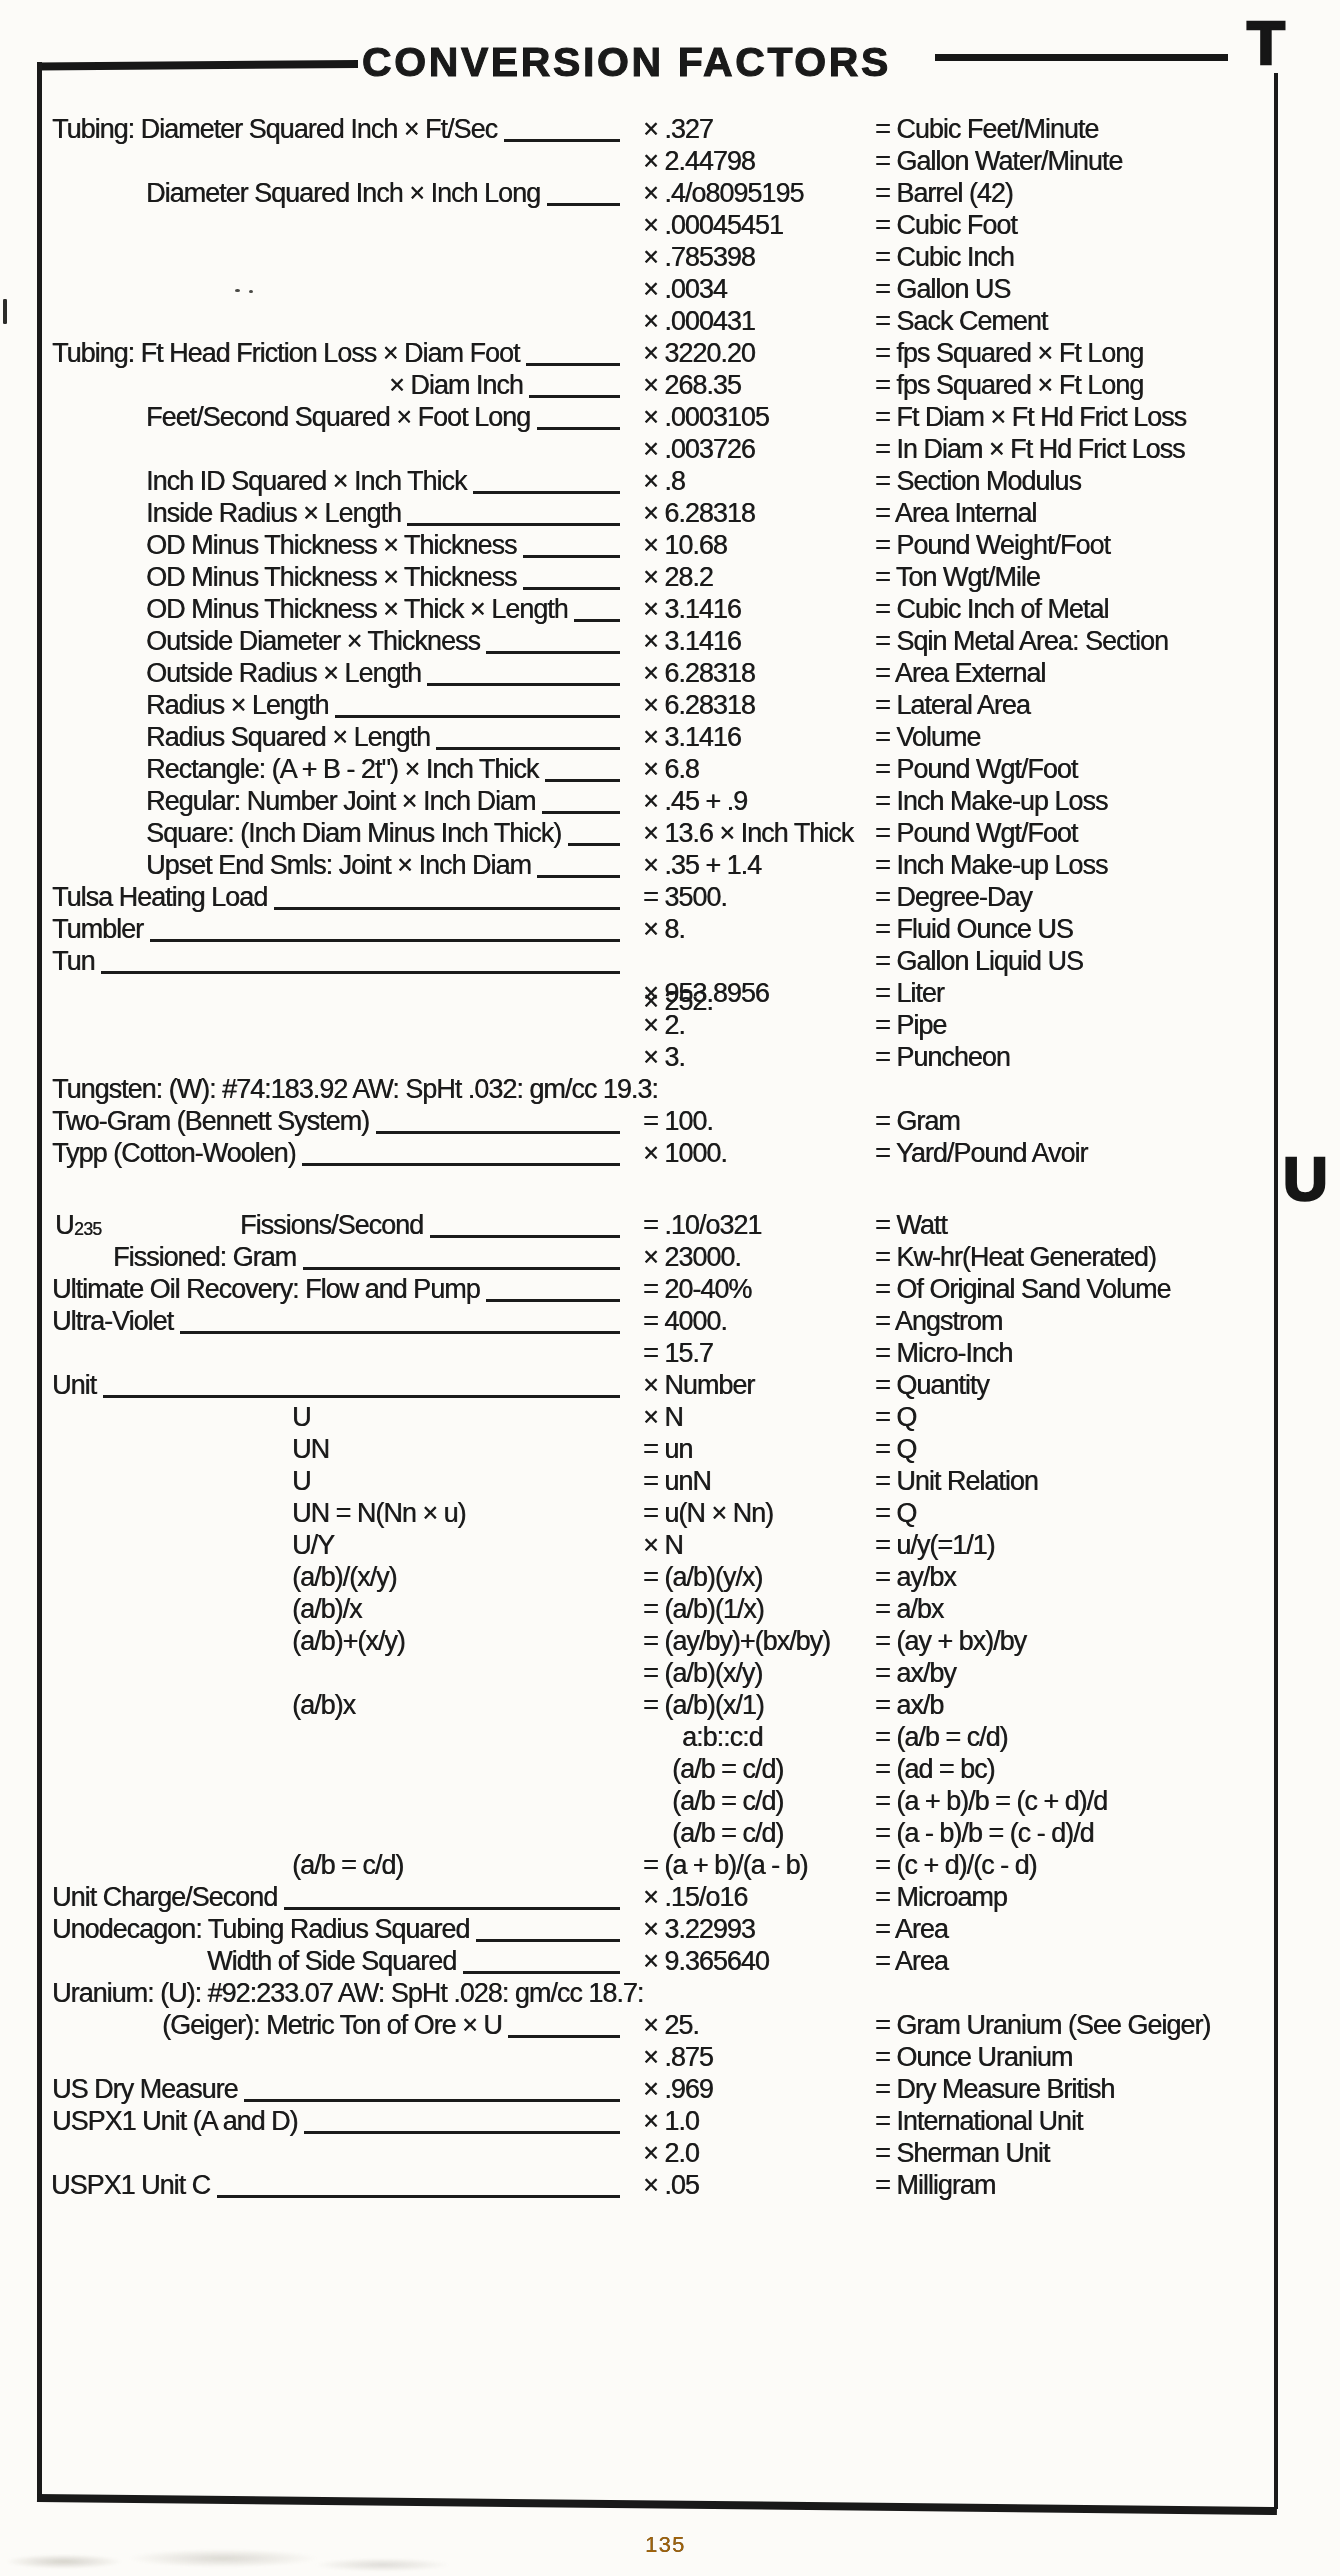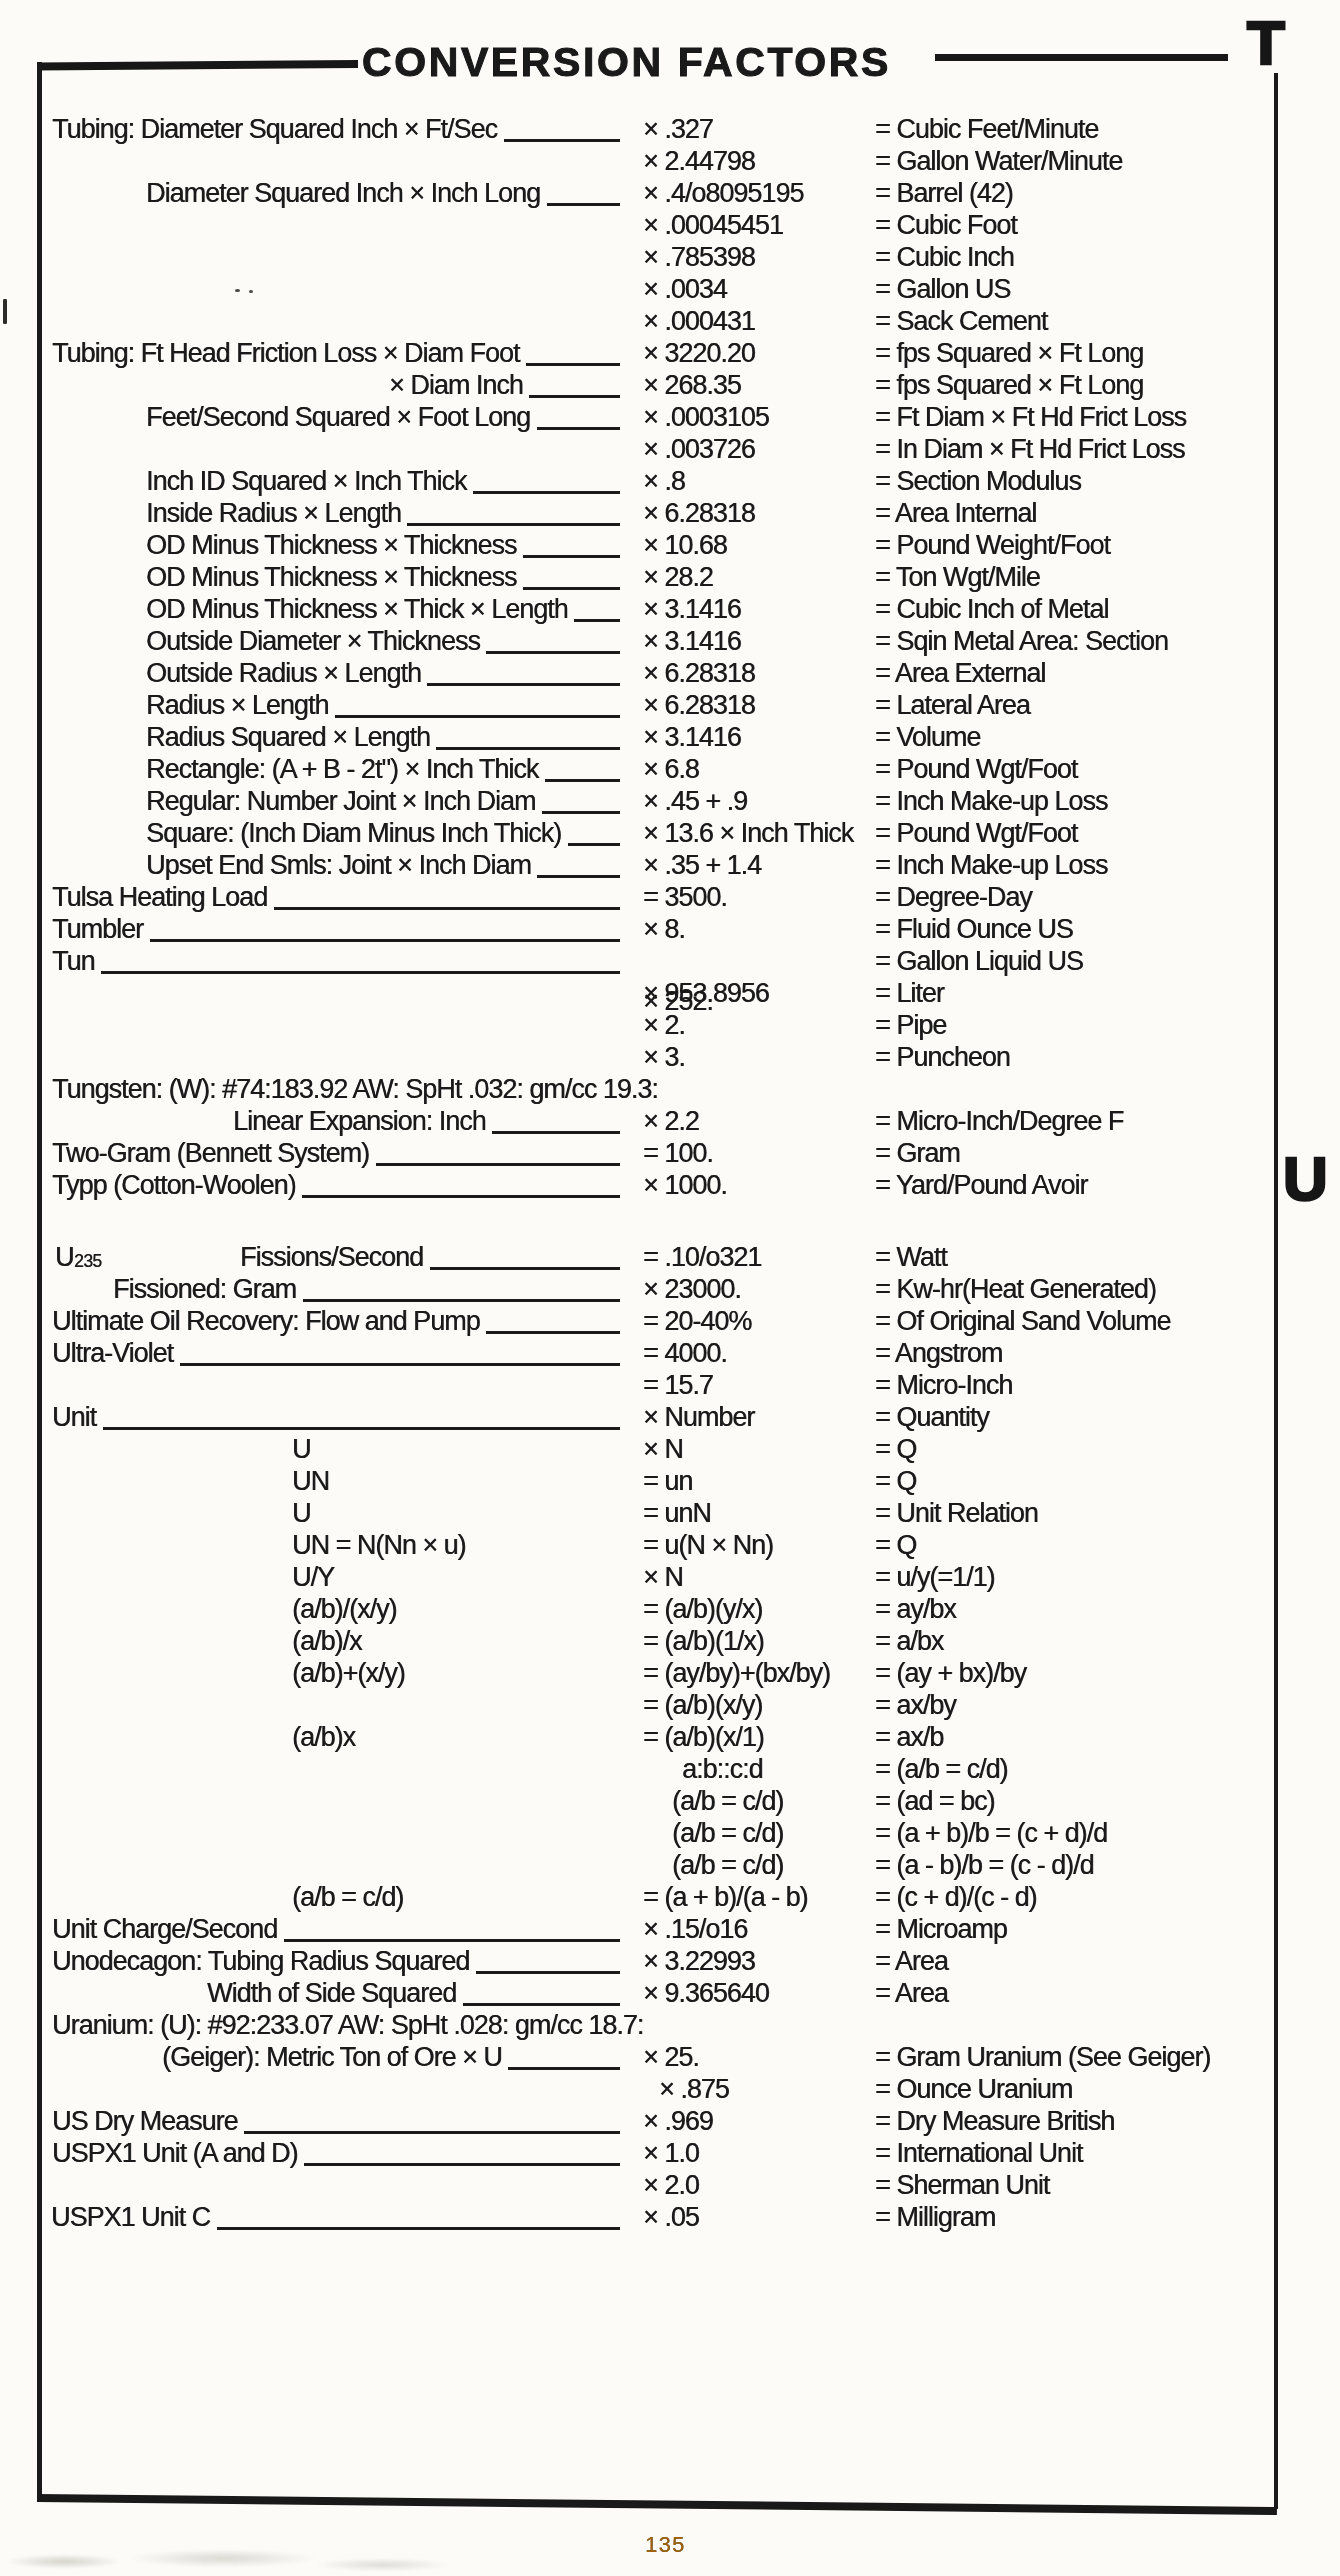--- a/index.html
+++ b/index.html
@@ -295,28 +295,20 @@
       <div class="row">
         <span class="mid" style="left: 606px;">× 3.</span>
         <span class="res">= Puncheon</span>
       </div>
       <div class="row">
         <div class="lbl" style="left: 15px;">
           <span class="t">Tungsten: (W): #74:183.92 AW: SpHt .032: gm/cc 19.3:</span>
         </div>
       </div>
       <div class="row">
-        <div class="lbl" style="left: 196px;">
-          <span class="t">Linear Expansion: Inch</span>
-          <span class="fill"></span>
-        </div>
-        <span class="mid" style="left: 606px;">× 2.2</span>
-        <span class="res">= Micro-Inch/Degree F</span>
-      </div>
-      <div class="row">
         <div class="lbl" style="left: 15px;">
           <span class="t">Two-Gram (Bennett System)</span>
           <span class="fill"></span>
         </div>
         <span class="mid" style="left: 606px;">= 100.</span>
         <span class="res">= Gram</span>
       </div>
       <div class="row">
         <div class="lbl" style="left: 15px;">
           <span class="t">Typp (Cotton-Woolen)</span>
@@ -494,21 +486,21 @@
       </div>
       <div class="row">
         <div class="lbl" style="left: 125px;">
           <span class="t">(Geiger): Metric Ton of Ore × U</span>
           <span class="fill"></span>
         </div>
         <span class="mid" style="left: 606px;">× 25.</span>
         <span class="res">= Gram Uranium (See Geiger)</span>
       </div>
       <div class="row">
-        <span class="mid" style="left: 606px; margin-left: 16px;">× .875</span>
+        <span class="mid" style="left: 606px;">× .875</span>
         <span class="res">= Ounce Uranium</span>
       </div>
       <div class="row">
         <div class="lbl" style="left: 15px;">
           <span class="t">US Dry Measure</span>
           <span class="fill"></span>
         </div>
         <span class="mid" style="left: 606px;">× .969</span>
         <span class="res">= Dry Measure British</span>
       </div>

